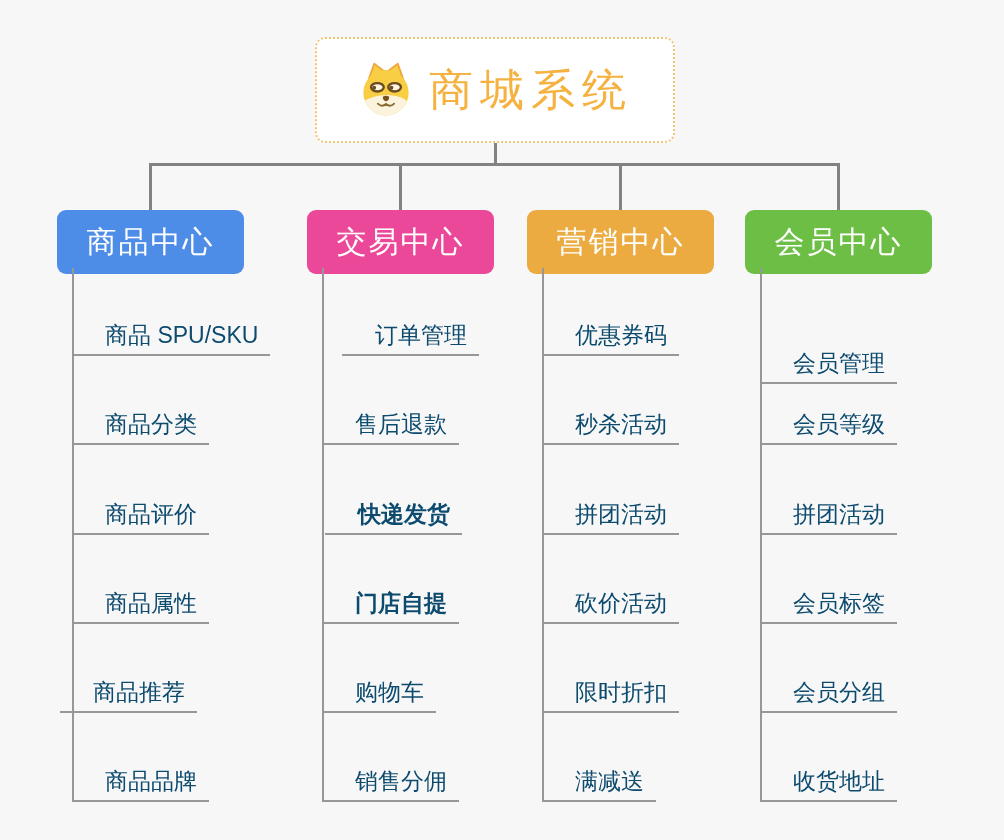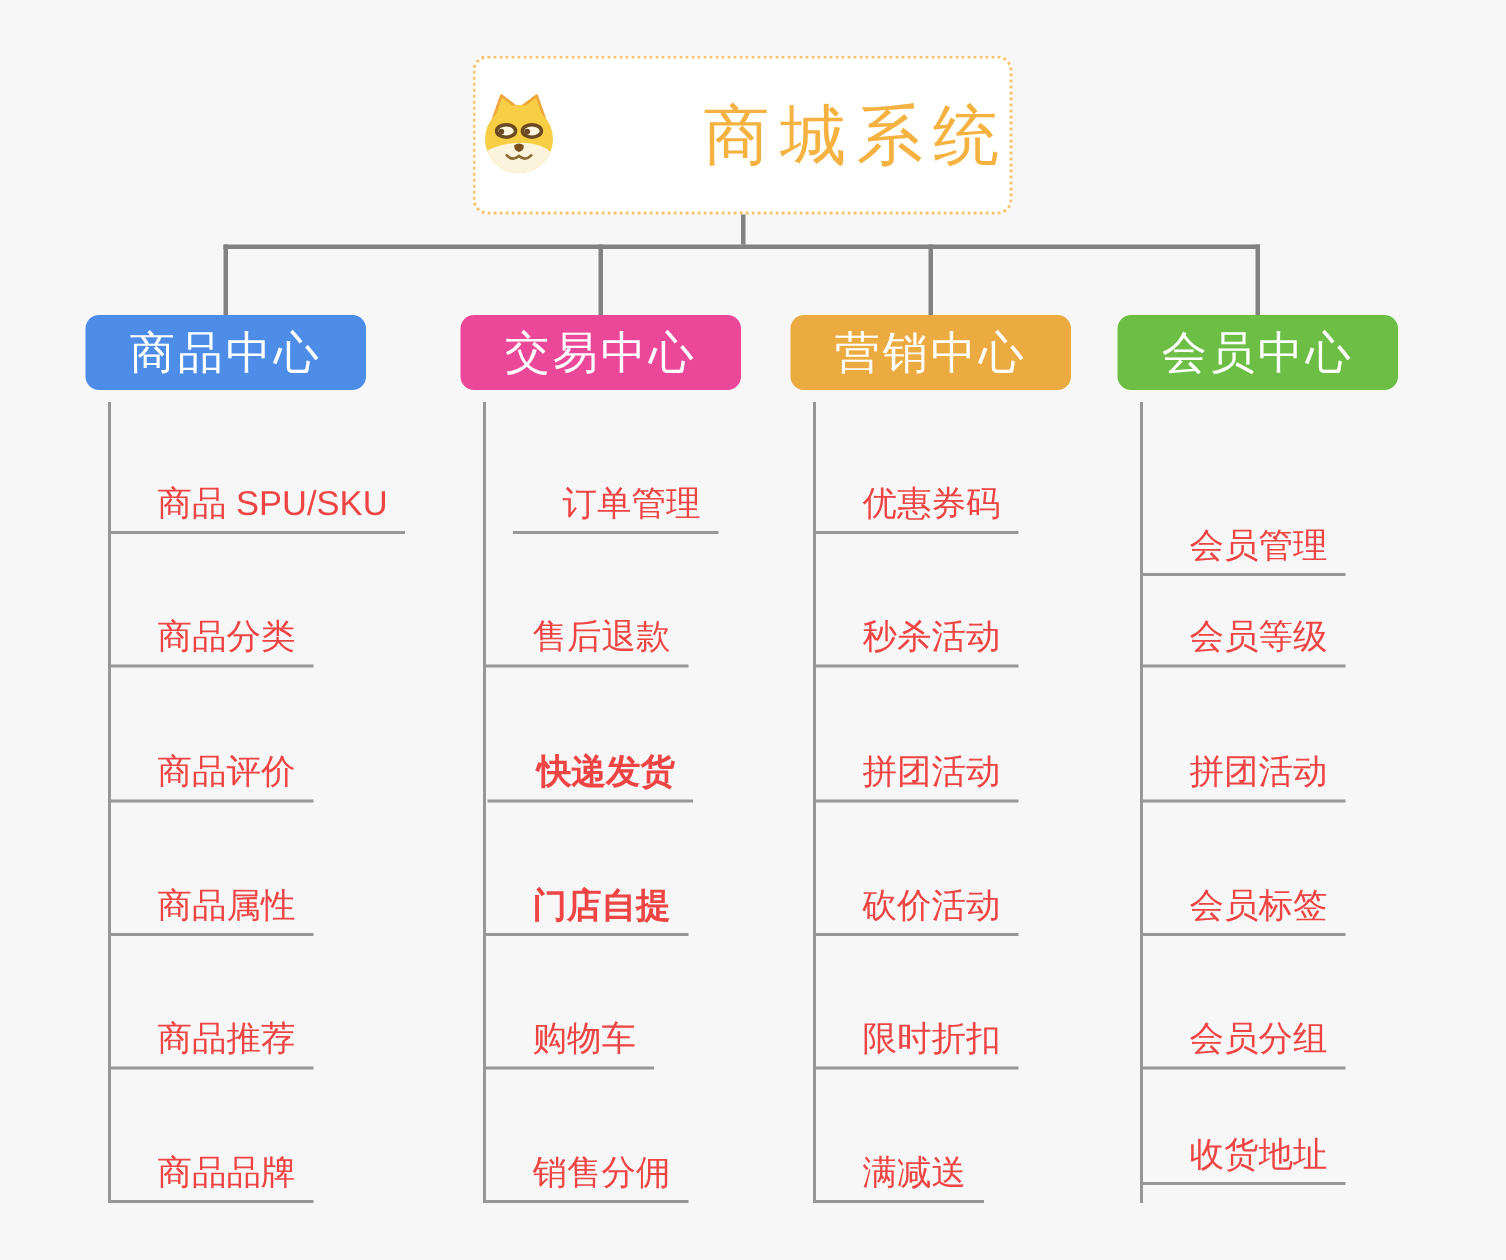--- a/index.html
+++ b/index.html
@@ -2,38 +2,38 @@
 <html><head>
 <meta charset="utf-8">
 <style>
   html,body{margin:0;padding:0;background:#f7f7f7;font-family:"Liberation Sans","DejaVu Sans",sans-serif;}
   .canvas{position:relative;width:1004px;height:840px;background:#f7f7f7;overflow:hidden;}
 
   
   .root-node{
     position:absolute;left:315px;top:37px;width:360px;height:106px;
     background:#ffffff;border:2px dotted #f4c473;border-radius:10px;
-    box-sizing:border-box;display:flex;align-items:center;justify-content:space-between;gap:14px;
+    box-sizing:border-box;display:flex;align-items:center;justify-content:center;gap:14px;
   }
   .root-title{font-size:44px;letter-spacing:7px;color:#f5b240;white-space:nowrap;}
 
   
   .cline{position:absolute;background:#828282;}
 
   
   .branch{position:absolute;width:187px;}
   .branch-header{
-    position:absolute;left:0;top:0;width:187px;height:50px;border-radius:9px;
+    position:absolute;left:0;top:0;width:187px;height:64px;border-radius:9px;
     display:flex;align-items:center;justify-content:center;
     color:#ffffff;font-size:30px;letter-spacing:2px;white-space:nowrap;
   }
   .branch-vline{position:absolute;width:2px;background:#979797;}
   .leaf{
     position:absolute;white-space:nowrap;
-    padding:0 12px 4px 33px;line-height:30px;font-size:23px;color:#ef4444;
+    padding:0 12px 4px 33px;line-height:30px;font-size:23px;color:#0c4a6e;
     border-bottom:2px solid #979797;
   }
 </style>
 </head>
 <body>
 
 <div class="canvas">
 
   <div class="root-node">
     <span style="display:inline-flex;">
@@ -84,21 +84,21 @@
   </div>
         <div class="leaf" style="left: 15px; top: 199px;">
     <span>商品分类</span>
   </div>
         <div class="leaf" style="left: 15px; top: 289px;">
     <span>商品评价</span>
   </div>
         <div class="leaf" style="left: 15px; top: 378px;">
     <span>商品属性</span>
   </div>
-        <div class="leaf" style="left: 15px; top: 467px;">
+        <div class="leaf" style="left: 3px; top: 467px;">
     <span>商品推荐</span>
   </div>
         <div class="leaf" style="left: 15px; top: 556px;">
     <span>商品品牌</span>
   </div>
       </div>
       <div class="branch" style="left: 307px; top: 210px;">
     <div class="branch-header" style="background: #ec4899;">
       <span>交易中心</span>
     </div>
@@ -159,18 +159,18 @@
   </div>
         <div class="leaf" style="left: 15px; top: 289px;">
     <span>拼团活动</span>
   </div>
         <div class="leaf" style="left: 15px; top: 378px;">
     <span>会员标签</span>
   </div>
         <div class="leaf" style="left: 15px; top: 467px;">
     <span>会员分组</span>
   </div>
-        <div class="leaf" style="left: 15px; top: 544px;">
+        <div class="leaf" style="left: 15px; top: 556px;">
     <span>收货地址</span>
   </div>
       </div>
     </div>
 </div>
 
 </body></html>

